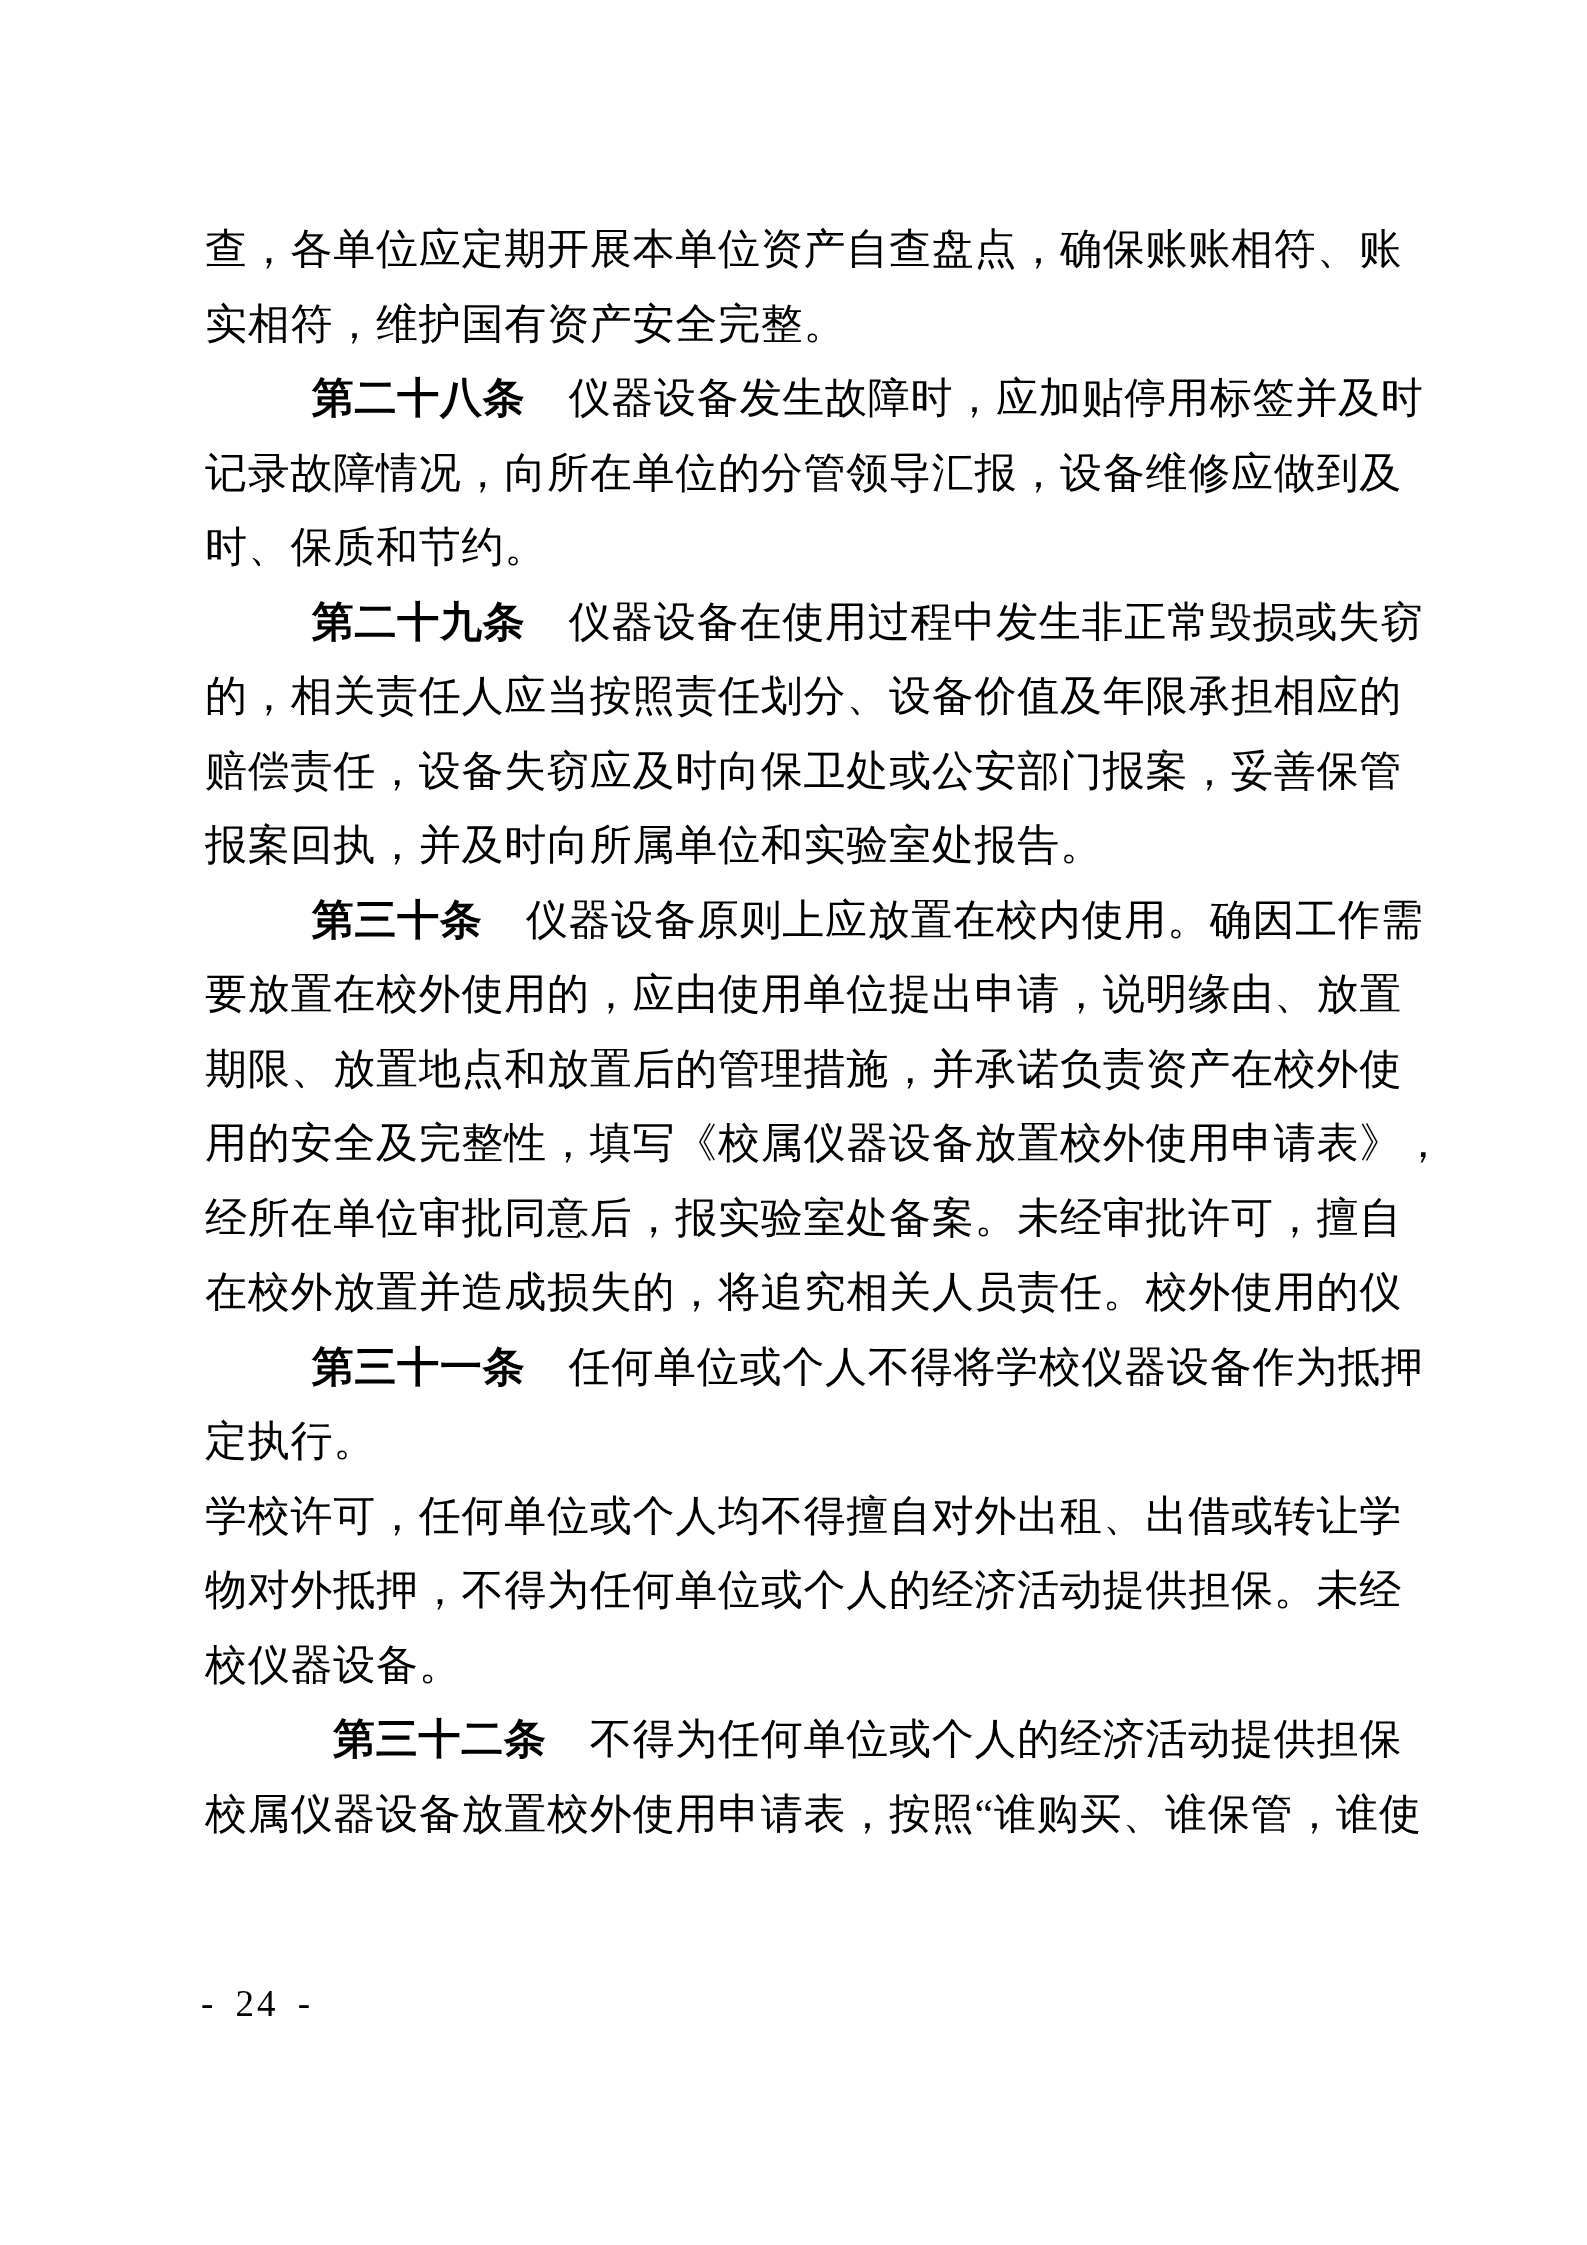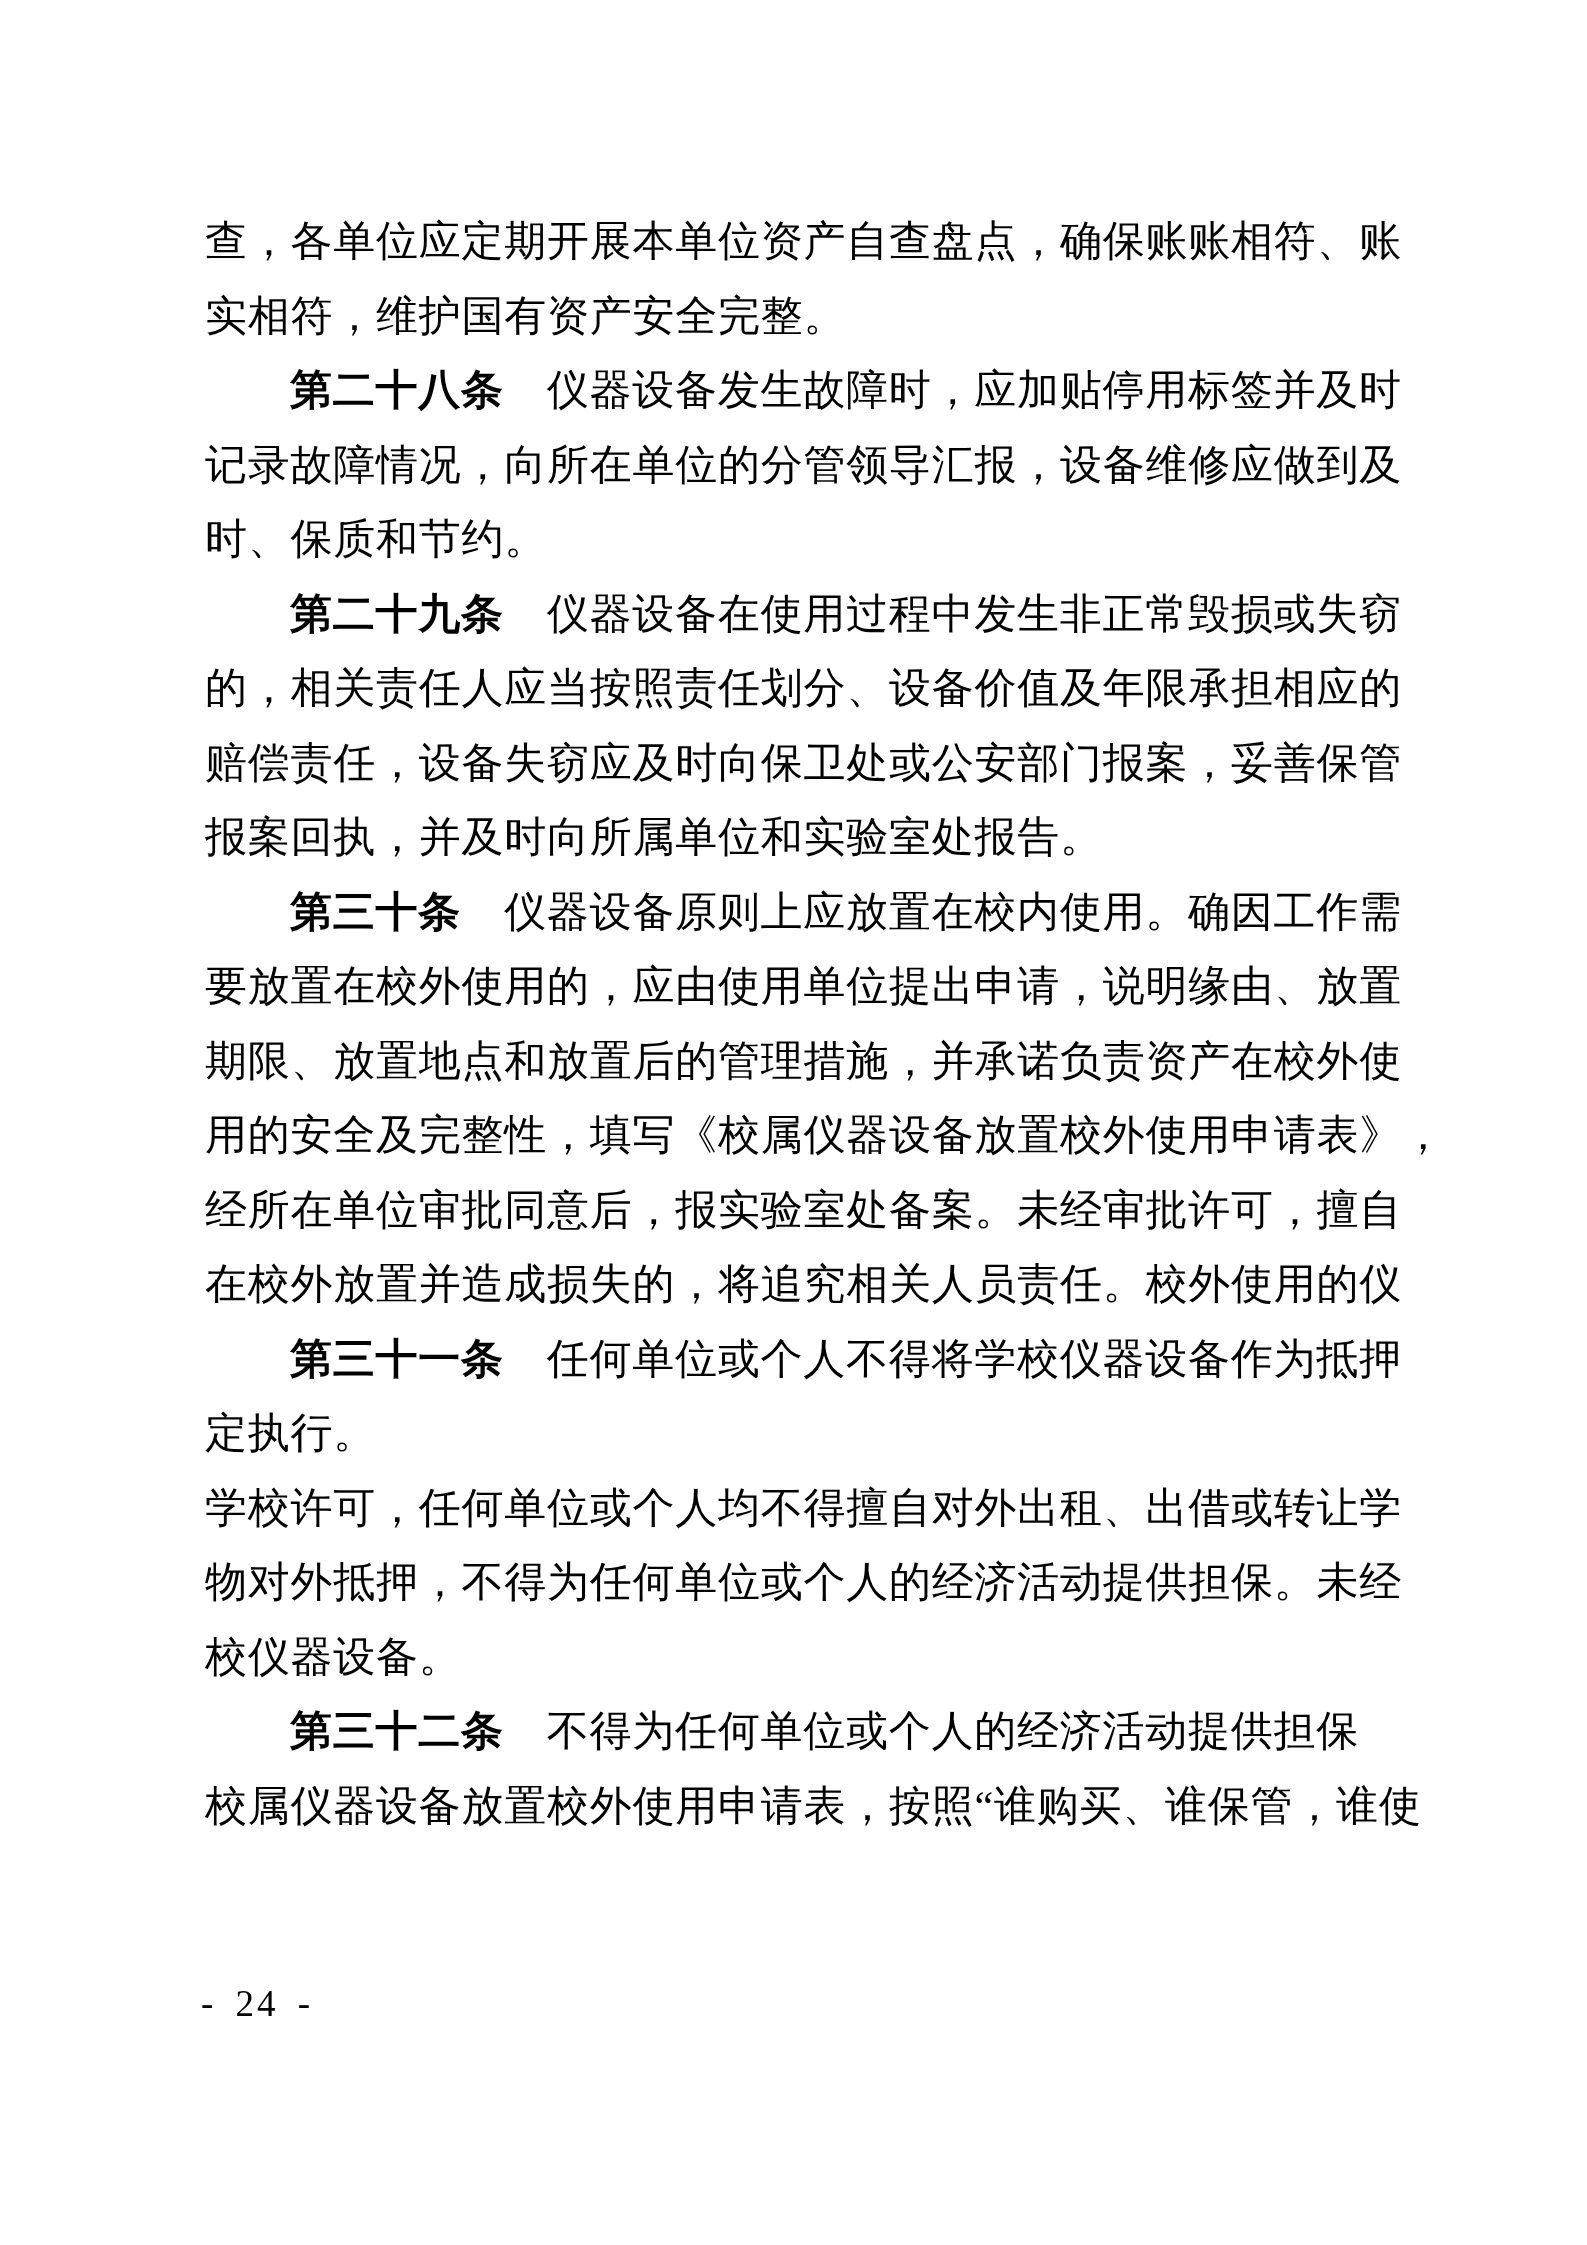--- a/index.html
+++ b/index.html
@@ -11,33 +11,34 @@
     height: 2245px;
     background: #ffffff;
     position: relative;
     overflow: hidden;
     font-family: "Liberation Serif", serif;
     color: #000000;
   }
   .doc-body {
     position: absolute;
     left: 205px;
-    top: 204px;
+    top: 212px;
     width: 1240px;
     font-size: 42px;
     letter-spacing: 0.75px;
     color: #000000;
   }
   .line {
     height: 74.5px;
     line-height: 74.5px;
     white-space: nowrap;
   }
   .line.indent {
     padding-left: 85px;
+    text-align: center;
   }
   .head {
     font-weight: 700;
     margin-right: 43px;
   }
   .footer {
     position: absolute;
     left: 201px;
     top: 1982px;
     font-size: 37px;

